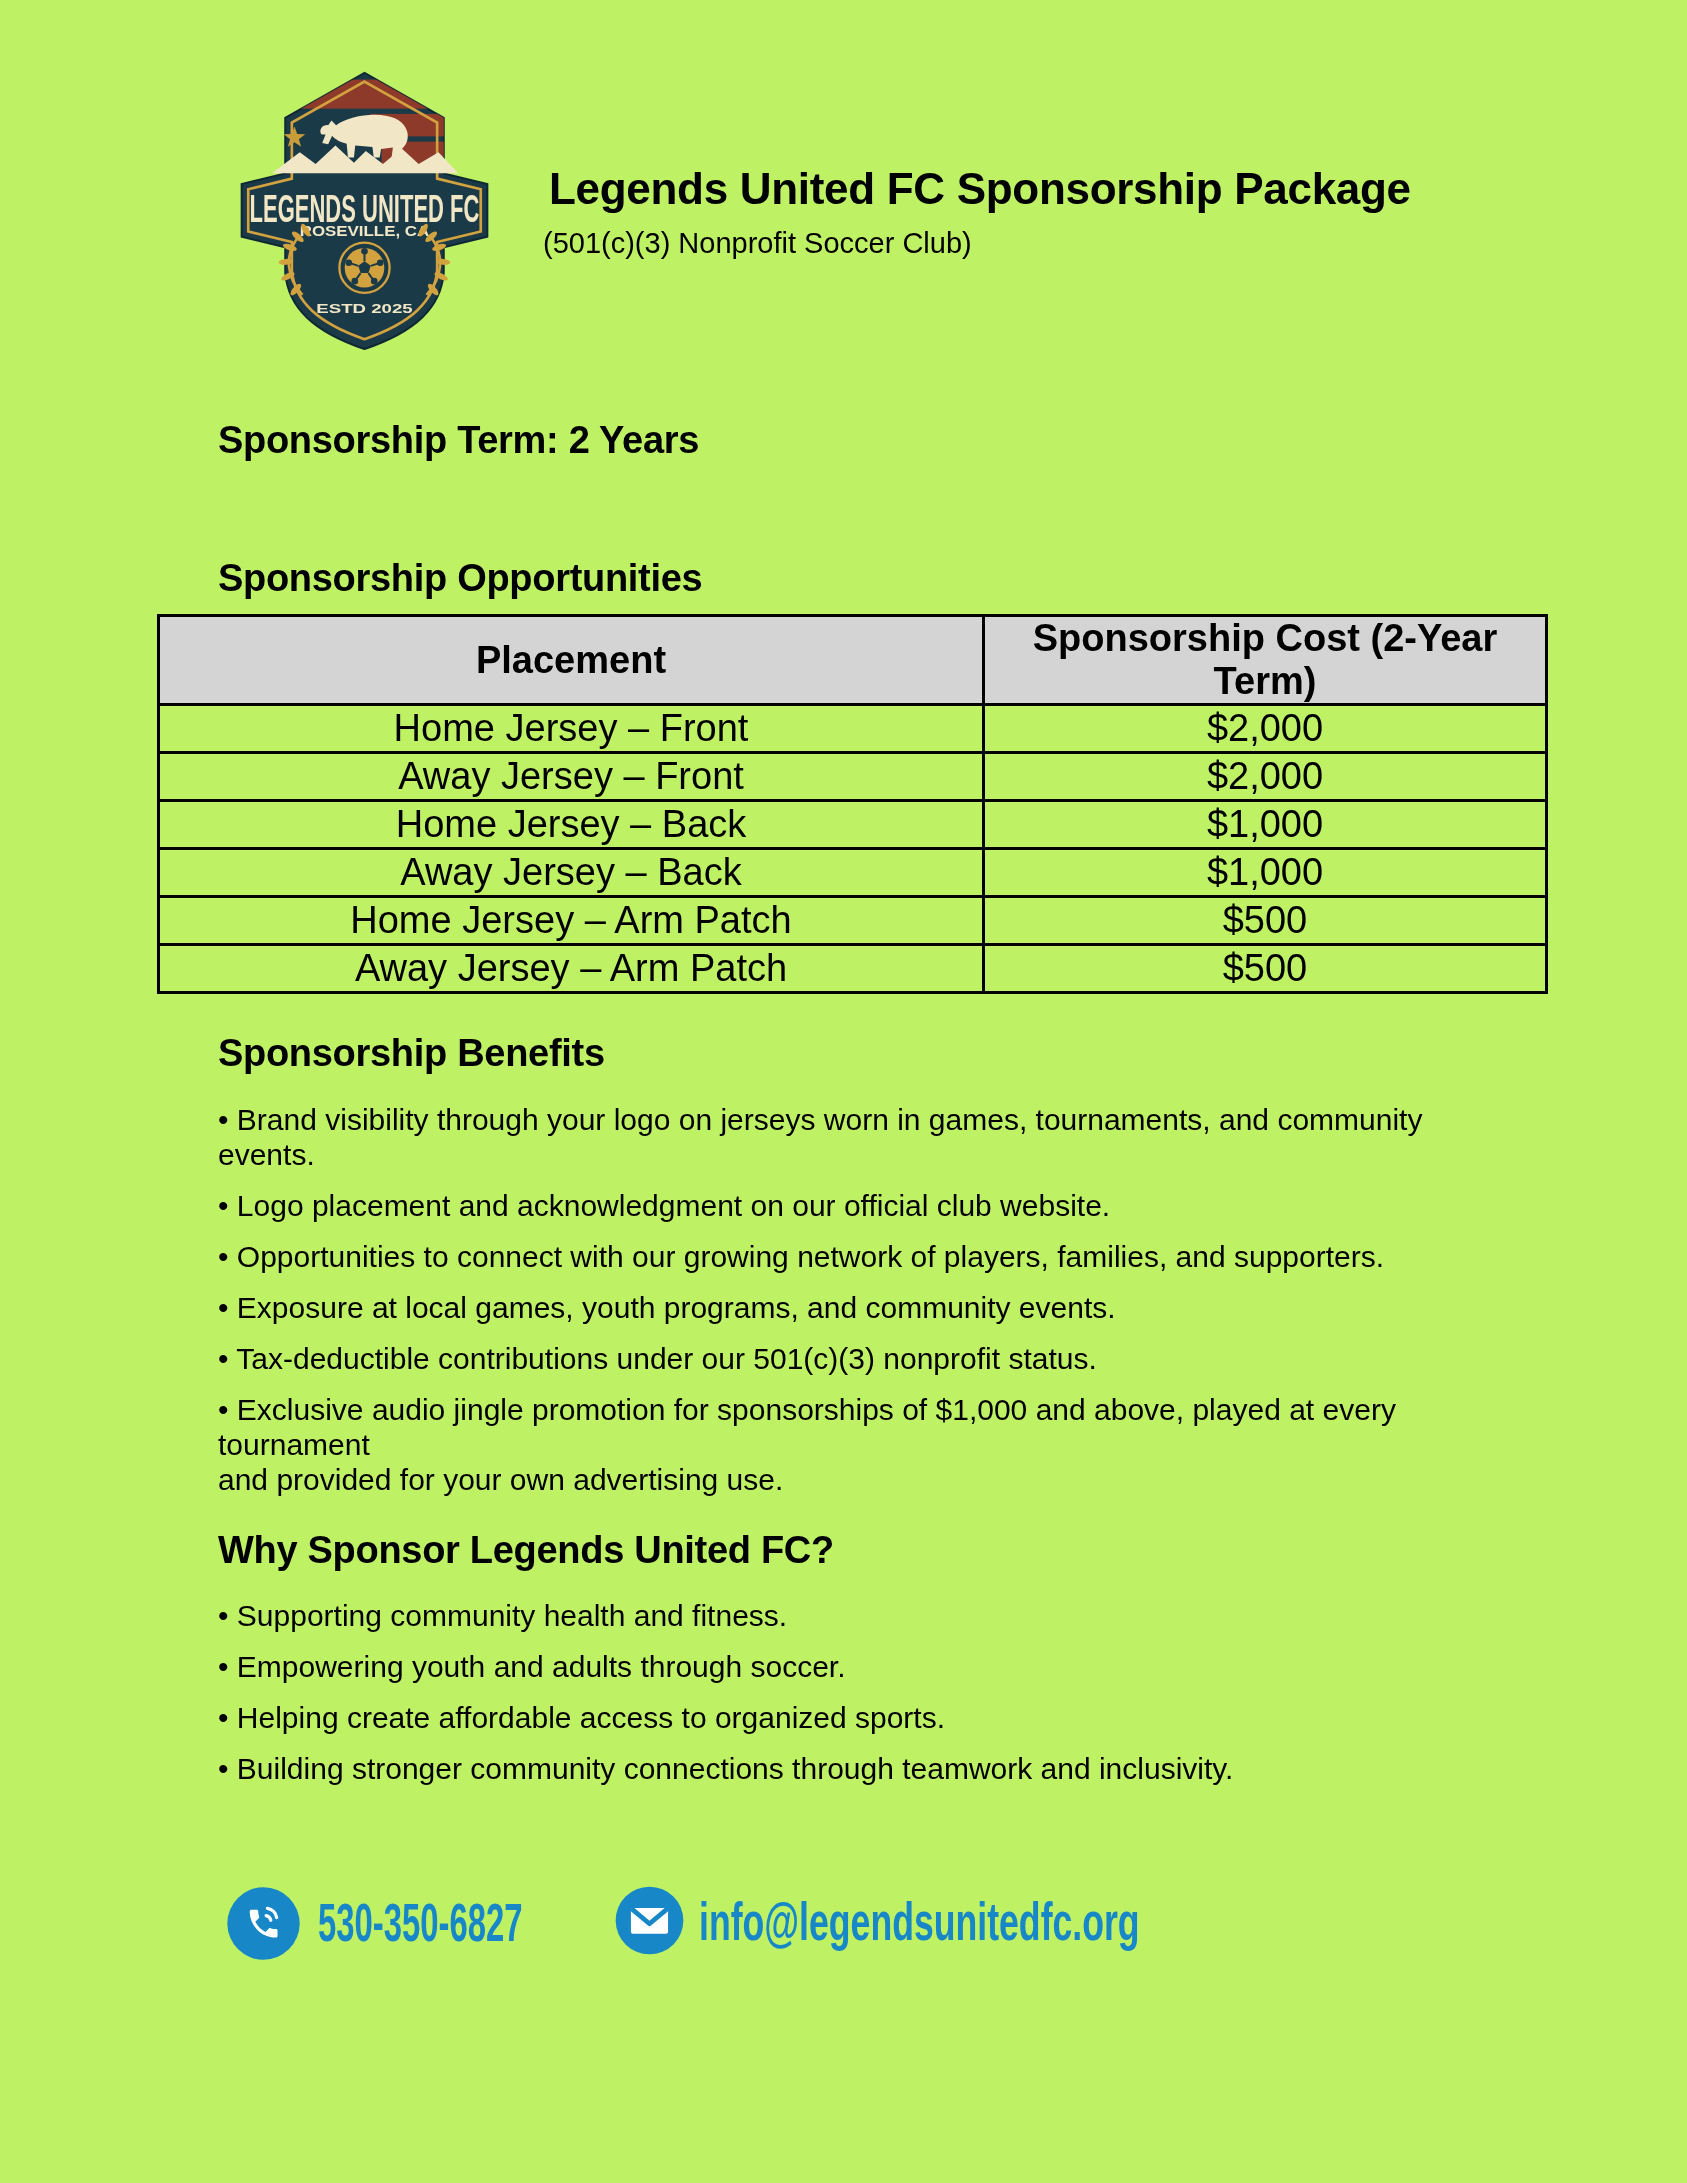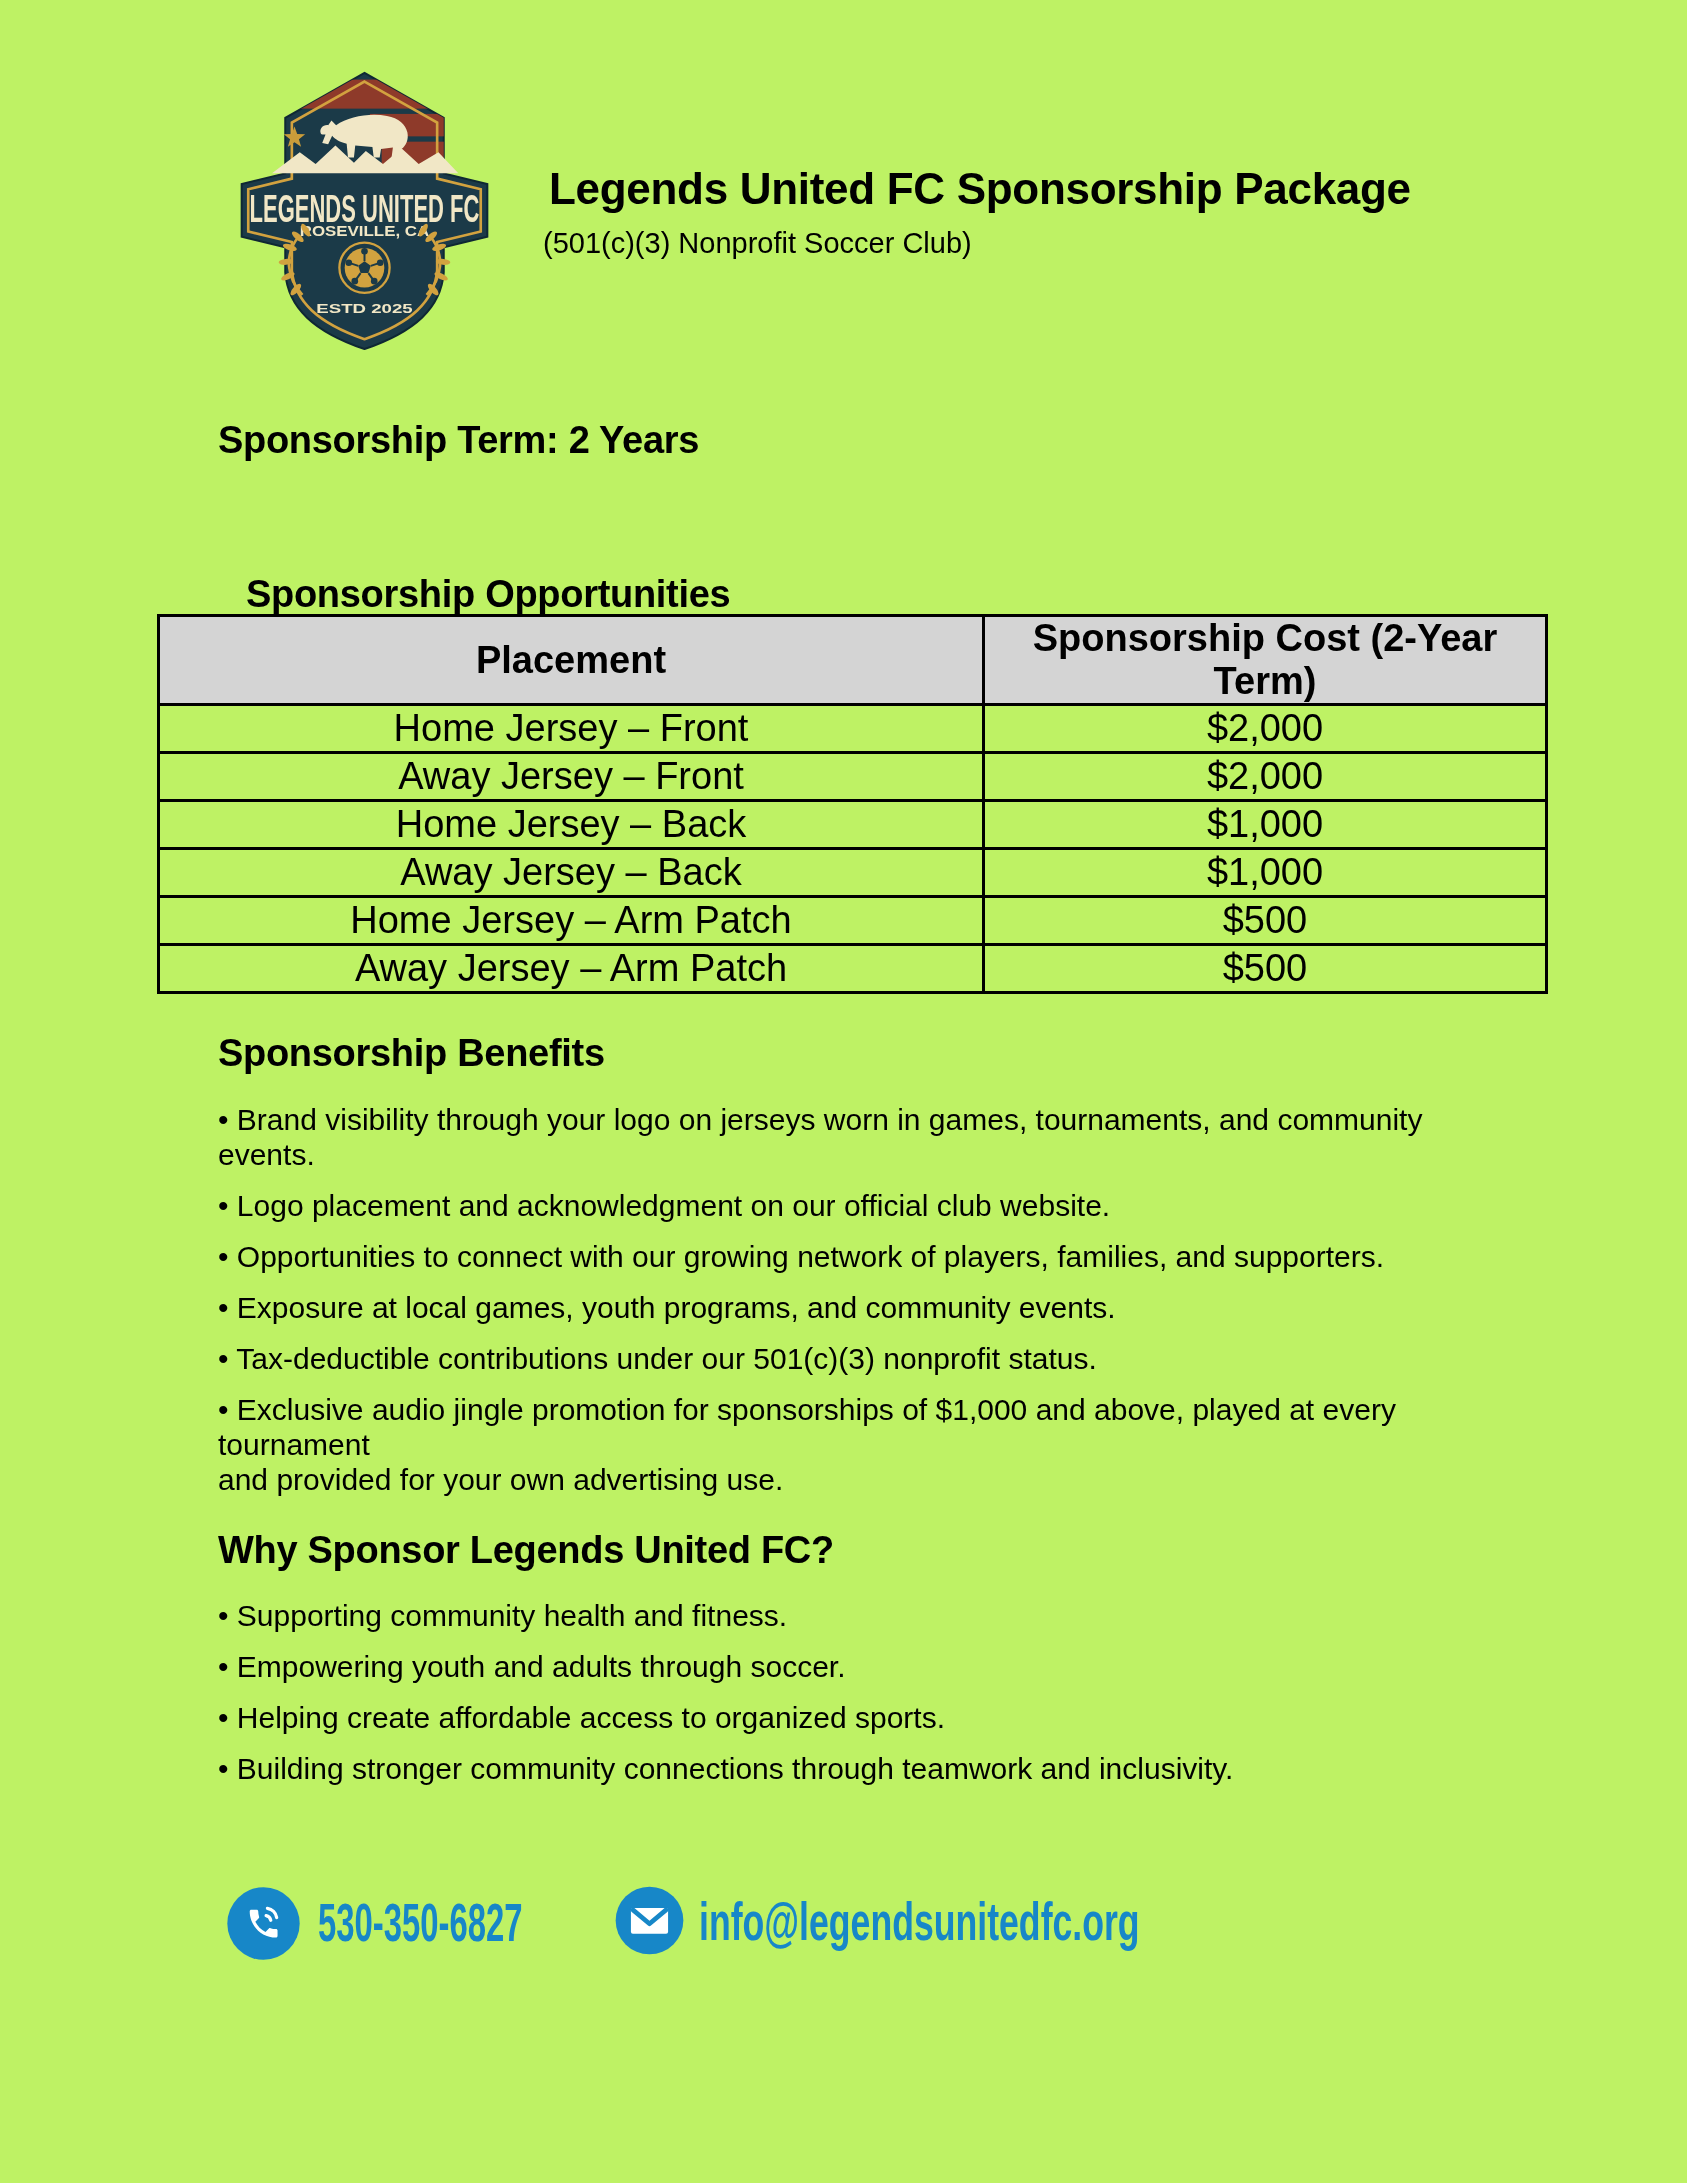--- a/index.html
+++ b/index.html
@@ -13,21 +13,21 @@
     font-size:44px;font-weight:700;line-height:50px;letter-spacing:-0.3px;
   }
   .doc-subtitle{
     position:absolute;left:543px;top:226px;font-size:29px;line-height:34px;
   }
   .h2{
     position:absolute;left:218px;margin:0;
     font-size:38px;font-weight:700;line-height:44px;letter-spacing:-0.3px;
   }
   #h-term{top:418px;}
-  #h-opps{top:572px;margin-left:28px;}
+  #h-opps{top:556px;}
   #h-benefits{top:1031px;}
   #h-why{top:1528px;}
   table.opps{
     position:absolute;left:157px;top:614px;border-collapse:collapse;
     table-layout:fixed;
   }
   table.opps col.c1{width:825px;}
   table.opps col.c2{width:563px;}
   table.opps th,table.opps td{
     border:3.3px solid #000;text-align:center;vertical-align:middle;

